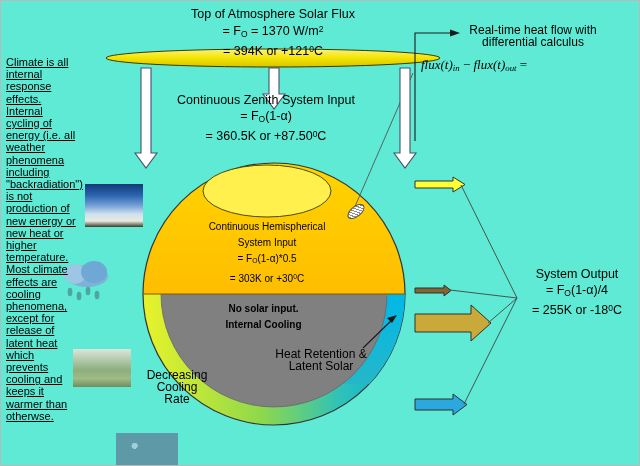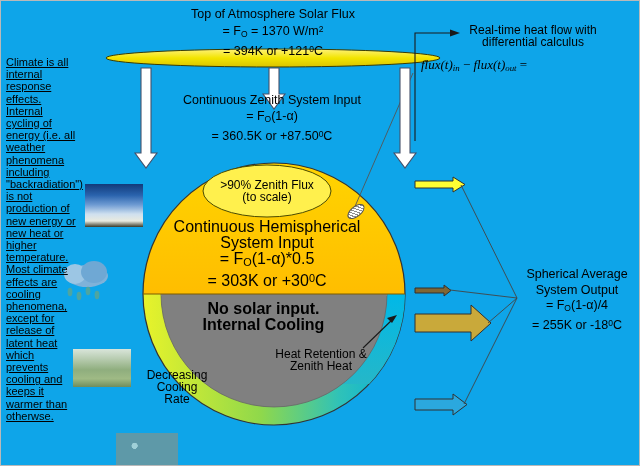--- a/index.html
+++ b/index.html
@@ -1,27 +1,27 @@
 <!DOCTYPE html>
 <html><head>
 <meta charset="utf-8">
 <style>
   html,body{margin:0;padding:0;background:#ffffff;}
   body{width:640px;height:466px;overflow:hidden;
        font-family:"Liberation Sans",sans-serif;color:#000;}
   #stage{position:relative;width:640px;height:466px;
-         border:1px solid #b9b9b9;box-sizing:border-box;background:#0ea5e9;}
+         border:1px solid #b9b9b9;box-sizing:border-box;background:#5eead4;}
   .abs{position:absolute;}
   .ctr{text-align:center;}
   svg{position:absolute;left:0;top:0;width:640px;height:466px;overflow:visible;}
   .t-title{font-size:12.5px;line-height:15px;}
   .t-mid{font-size:12.5px;line-height:15.5px;}
   .t-left{font-size:11px;line-height:12.2px;text-decoration:underline;}
   .t-small{font-size:12px;line-height:12px;}
-  .t-sphere{font-size:16px;line-height:16px;}
+  .t-sphere{font-size:10px;line-height:16px;}
   .bold{font-weight:bold;}
   sub{font-size:.68em;vertical-align:-0.22em;}
   sup{font-size:.68em;vertical-align:.38em;}
   .eqtext{font-family:"Liberation Serif",serif;font-style:italic;font-size:13px;}
   .eqtext .up{font-style:normal;}
   .frac{display:inline-block;vertical-align:middle;text-align:center;
         margin:0 2px;line-height:1.05;}
   .frac .num{display:block;border-bottom:1px solid #000;padding:0 2px;}
   .frac .den{display:block;padding:0 2px;}
   .photo{position:absolute;border:0;}
@@ -163,64 +163,59 @@
   <div class="abs eqtext" style="left:420px;top:56px;width:218px;">
     <div style="white-space:nowrap;">
       <span>flux(t)</span><sub>in</sub><span class="up"> − </span><span>flux(t)</span><sub>out</sub><span class="up"> =</span>
     </div>
   </div>
 
   <div class="abs t-left" style="left:5px;top:55px;width:72px;">
     <span>Climate is all internal response effects. Internal cycling of energy (i.e. all weather phenomena including "backradiation") is not production of new energy or new heat or higher temperature. Most climate effects are cooling phenomena, except for release of latent heat which prevents cooling and keeps it warmer than otherwse.</span>
   </div>
 
-  <div class="abs ctr t-mid" style="left:152px;top:92px;width:238px;">
+  <div class="abs ctr t-mid" style="left:146px;top:92px;width:238px;">
     <div>Continuous Zenith System Input</div>
     <div>
       <span>= F</span><sub>O</sub><span>(1-α)</span>
     </div>
     <div>
       <span>= 360.5K or +87.50</span><sup>0</sup><span>C</span>
     </div>
   </div>
 
-  <div class="abs ctr t-small" style="left:205px;top:178px;width:122px;">
-    <div>&gt;90% Zenith Flux</div>
-    <div>(to scale)</div>
-  </div>
 
   <div class="abs ctr t-sphere" style="left:150px;top:218px;width:232px;">
     <div>Continuous Hemispherical</div>
     <div>System Input</div>
     <div>
       <span>= F</span><sub>O</sub><span>(1-α)*0.5</span>
     </div>
     <div>
       <span>= 303K or +30</span><sup>0</sup><span>C</span>
     </div>
   </div>
 
   <div class="abs ctr t-sphere bold" style="left:175px;top:300px;width:175px;">
     <div>No solar input.</div>
     <div>Internal Cooling</div>
   </div>
 
   <div class="abs ctr t-small" style="left:274px;top:347px;width:92px;">
     <div>Heat Retention &amp;</div>
-    <div>Zenith Heat</div>
+    <div>Latent Solar</div>
   </div>
 
   <div class="abs ctr t-small" style="left:140px;top:368px;width:72px;">
     <div>Decreasing</div>
     <div>Cooling</div>
     <div>Rate</div>
   </div>
 
   <div class="abs ctr t-mid" style="left:512px;top:266px;width:128px;">
-    <div>Spherical Average</div>
     <div>System Output</div>
     <div>
       <span>= F</span><sub>O</sub><span>(1-α)/4</span>
     </div>
     <div>
       <span>= 255K or -18</span><sup>0</sup><span>C</span>
     </div>
   </div>
 
 </div>

